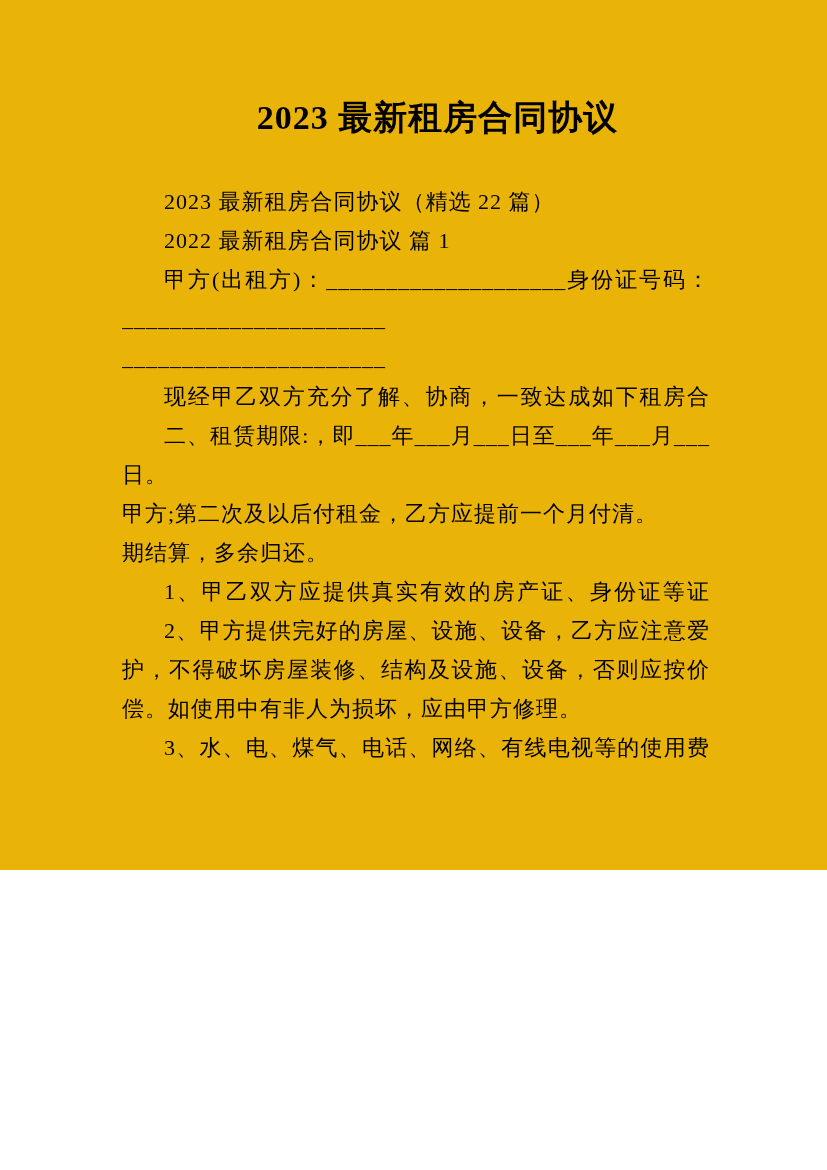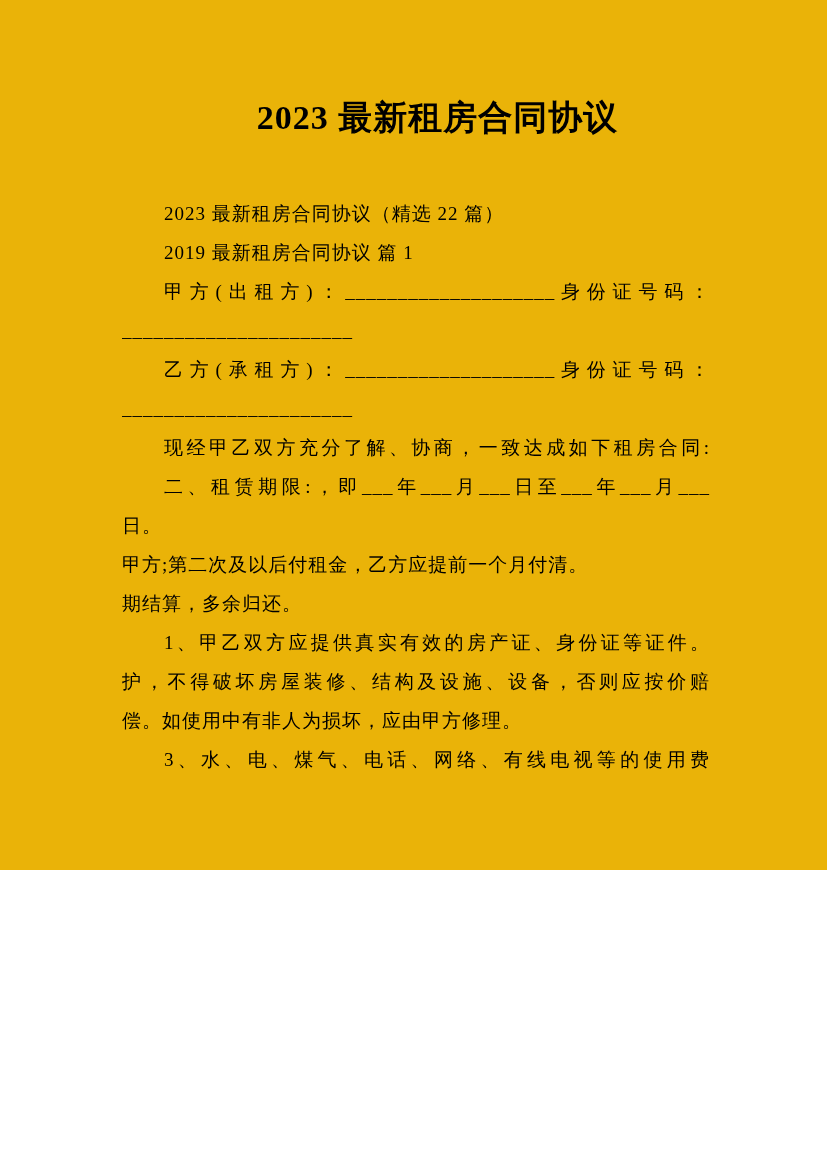--- a/index.html
+++ b/index.html
@@ -23,24 +23,24 @@
     left: 0;
     width: 100%;
     text-align: center;
     font-size: 34px;
     font-weight: bold;
     letter-spacing: 1px;
     white-space: nowrap;
   }
   .content {
     position: absolute;
-    top: 194px;
+    top: 182px;
     left: 122px;
     width: 588px;
-    font-size: 19px;
+    font-size: 22px;
   }
   .line {
     height: 39px;
     line-height: 39px;
     white-space: pre;
     overflow: hidden;
     letter-spacing: 1px;
   }
   .indent {
     padding-left: 42px;
@@ -53,29 +53,29 @@
 </style>
 </head>
 <body>
 
 <div class="page">
 
   <div class="doc-title">2023 最新租房合同协议</div>
 
   <div class="content">
     <div class="line indent">2023 最新租房合同协议（精选 22 篇）</div>
-    <div class="line indent">2019 最新租房合同协议 篇 1</div>
+    <div class="line indent">2022 最新租房合同协议 篇 1</div>
     <div class="line indent stretch">甲方(出租方)：____________________身份证号码：</div>
     <div class="line">______________________</div>
-    <div class="line indent stretch">乙方(承租方)：____________________身份证号码：</div>
     <div class="line">______________________</div>
     <div class="line indent stretch">现经甲乙双方充分了解、协商，一致达成如下租房合同:</div>
     <div class="line indent stretch">二、租赁期限:，即___年___月___日至___年___月___</div>
     <div class="line">日。</div>
     <div class="line">甲方;第二次及以后付租金，乙方应提前一个月付清。</div>
     <div class="line">期结算，多余归还。</div>
     <div class="line indent stretch">1、甲乙双方应提供真实有效的房产证、身份证等证件。</div>
+    <div class="line indent stretch">2、甲方提供完好的房屋、设施、设备，乙方应注意爱</div>
     <div class="line stretch">护，不得破坏房屋装修、结构及设施、设备，否则应按价赔</div>
     <div class="line">偿。如使用中有非人为损坏，应由甲方修理。</div>
     <div class="line indent stretch">3、水、电、煤气、电话、网络、有线电视等的使用费</div>
   </div>
 
 </div>
 
 </body></html>

